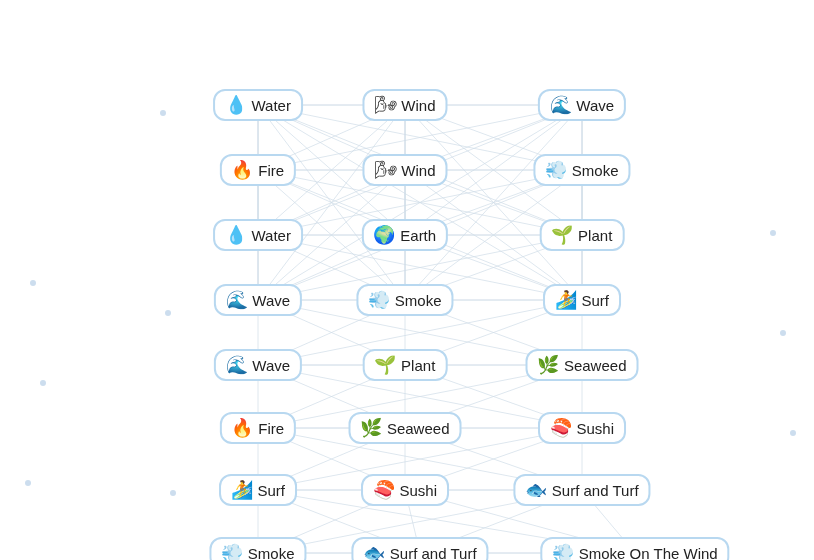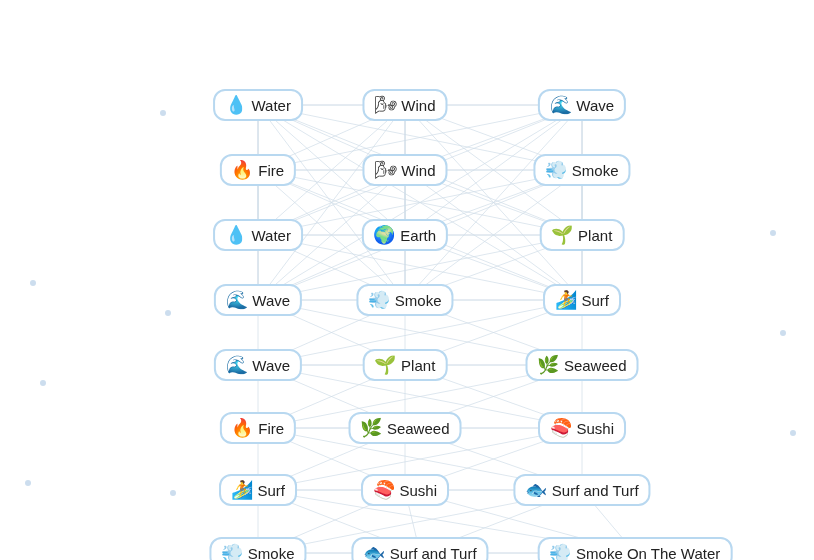--- a/index.html
+++ b/index.html
@@ -271,21 +271,21 @@
     <div class="node" style="left: 258px; top: 523px;">
       <span class="node-icon">💨</span>
       <span>Smoke</span>
     </div>
     <div class="node" style="left: 420px; top: 523px;">
       <span class="node-icon">🐟</span>
       <span>Surf and Turf</span>
     </div>
     <div class="node" style="left: 635px; top: 523px;">
       <span class="node-icon">💨</span>
-      <span>Smoke On The Water</span>
+      <span>Smoke On The Wind</span>
     </div>
     <div class="dot" style="left: 770px; top: 200px;"></div>
     <div class="dot" style="left: 780px; top: 300px;"></div>
     <div class="dot" style="left: 790px; top: 400px;"></div>
     <div class="dot" style="left: 30px; top: 250px;"></div>
     <div class="dot" style="left: 40px; top: 350px;"></div>
     <div class="dot" style="left: 25px; top: 450px;"></div>
     <div class="dot" style="left: 160px; top: 80px;"></div>
     <div class="dot" style="left: 165px; top: 280px;"></div>
     <div class="dot" style="left: 170px; top: 460px;"></div>

